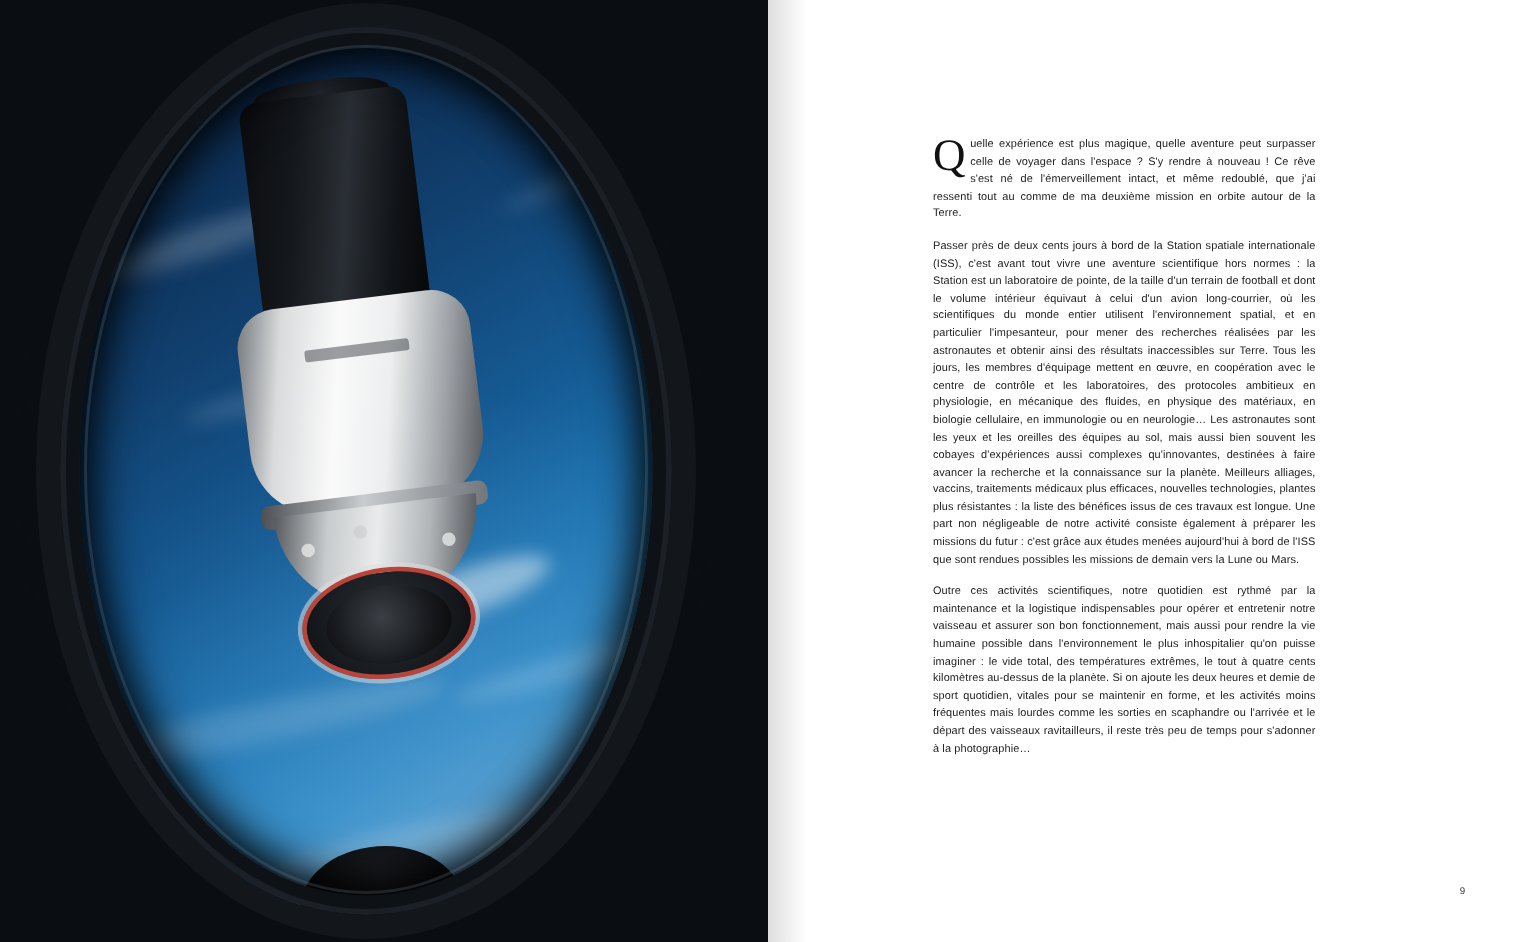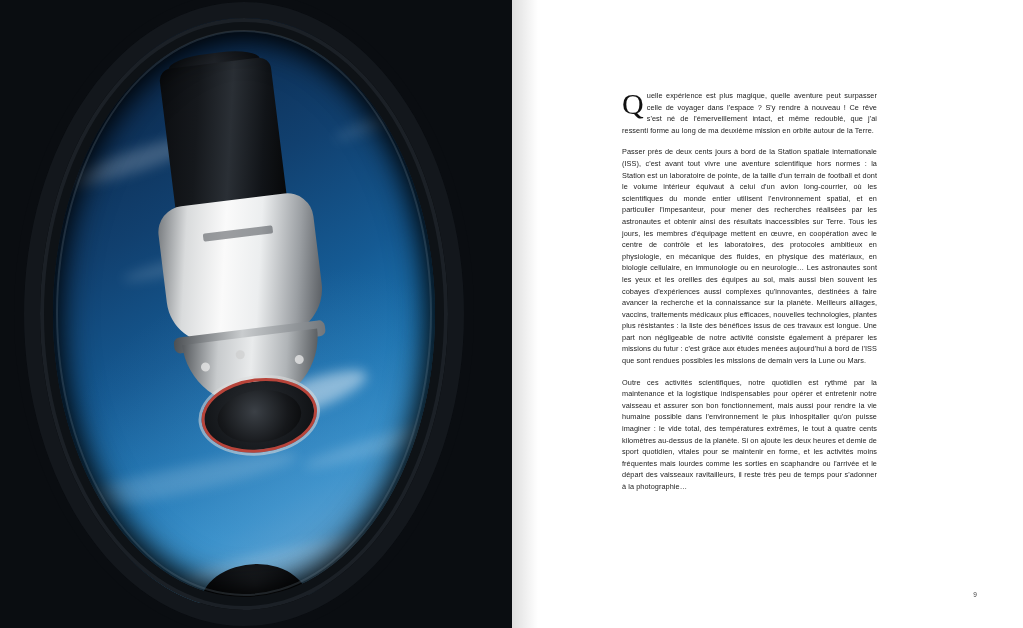--- a/index.html
+++ b/index.html
@@ -269,21 +269,21 @@
     </div>
 
   </div>
 
   <div class="page-right">
     <div class="gutter-shadow"></div>
 
     <div class="text-col">
 
       <p class="dropcap-para">
-        <span class="dropcap">Q</span><span>uelle expérience est plus magique, quelle aventure peut surpasser celle de voyager dans l'espace ? S'y rendre à nouveau ! Ce rêve s'est né de l'émerveillement intact, et même redoublé, que j'ai ressenti forme au long de ma deuxième mission en orbite autour de la Terre.</span>
+        <span class="dropcap">Q</span><span>uelle expérience est plus magique, quelle aventure peut surpasser celle de voyager dans l'espace ? S'y rendre à nouveau ! Ce rêve s'est né de l'émerveillement intact, et même redoublé, que j'ai ressenti tout au comme de ma deuxième mission en orbite autour de la Terre.</span>
       </p>
 
       <p>
         <span>Passer près de deux cents jours à bord de la Station spatiale internationale (ISS), c'est avant tout vivre une aventure scientifique hors normes : la Station est un laboratoire de pointe, de la taille d'un terrain de football et dont le volume intérieur équivaut à celui d'un avion long-courrier, où les scientifiques du monde entier utilisent l'environnement spatial, et en particulier l'impesanteur, pour mener des recherches réalisées par les astronautes et obtenir ainsi des résultats inaccessibles sur Terre. Tous les jours, les membres d'équipage mettent en œuvre, en coopération avec le centre de contrôle et les laboratoires, des protocoles ambitieux en physiologie, en mécanique des fluides, en physique des matériaux, en biologie cellulaire, en immunologie ou en neurologie… Les astronautes sont les yeux et les oreilles des équipes au sol, mais aussi bien souvent les cobayes d'expériences aussi complexes qu'innovantes, destinées à faire avancer la recherche et la connaissance sur la planète. Meilleurs alliages, vaccins, traitements médicaux plus efficaces, nouvelles technologies, plantes plus résistantes : la liste des bénéfices issus de ces travaux est longue. Une part non négligeable de notre activité consiste également à préparer les missions du futur : c'est grâce aux études menées aujourd'hui à bord de l'ISS que sont rendues possibles les missions de demain vers la Lune ou Mars.</span>
       </p>
 
       <p>
         <span>Outre ces activités scientifiques, notre quotidien est rythmé par la maintenance et la logistique indispensables pour opérer et entretenir notre vaisseau et assurer son bon fonctionnement, mais aussi pour rendre la vie humaine possible dans l'environnement le plus inhospitalier qu'on puisse imaginer : le vide total, des températures extrêmes, le tout à quatre cents kilomètres au-dessus de la planète. Si on ajoute les deux heures et demie de sport quotidien, vitales pour se maintenir en forme, et les activités moins fréquentes mais lourdes comme les sorties en scaphandre ou l'arrivée et le départ des vaisseaux ravitailleurs, il reste très peu de temps pour s'adonner à la photographie…</span>
       </p>
 

